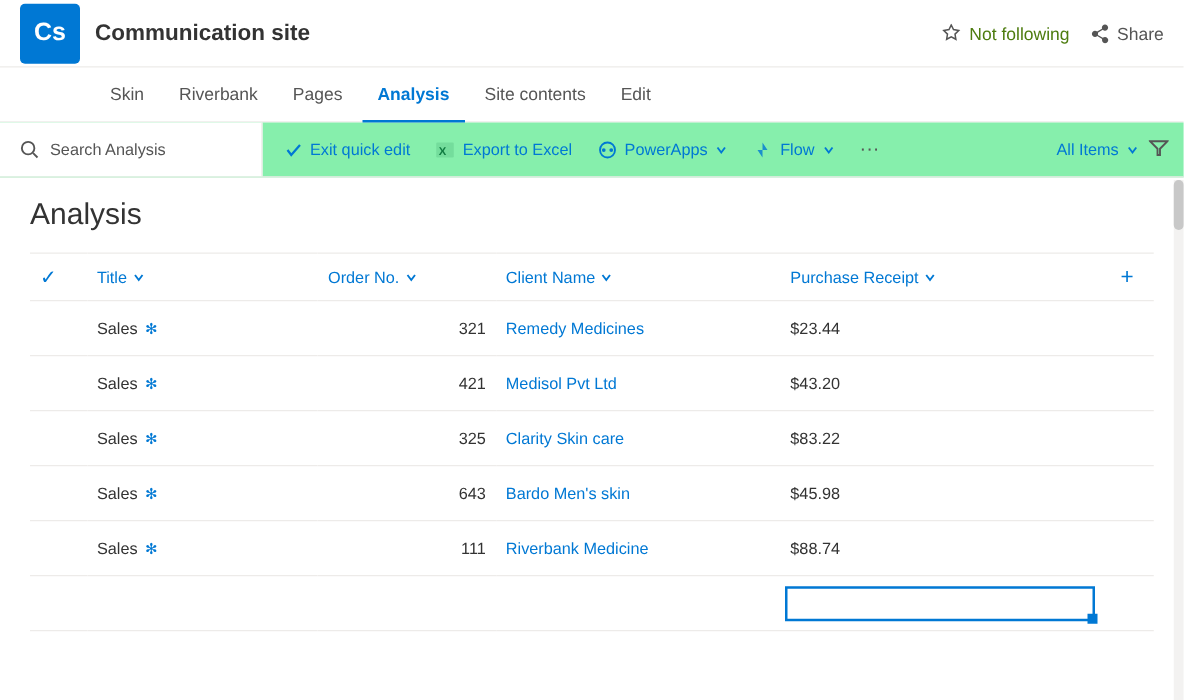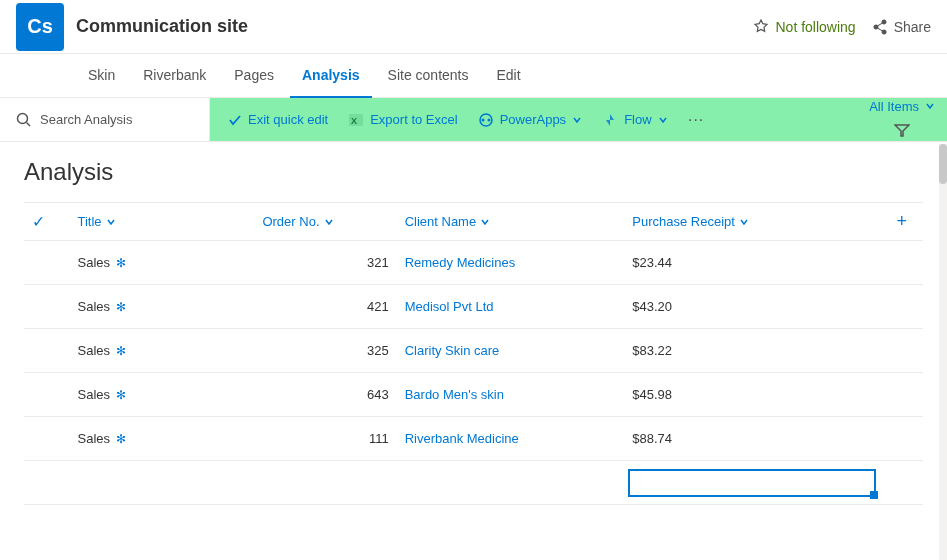--- a/index.html
+++ b/index.html
@@ -20,21 +20,21 @@
     .nav-item.active { color: #0078d4; border-bottom: 2px solid #0078d4; font-weight: 600; }
 
     
     .toolbar { display: flex; align-items: center; padding: 0 0 0 0; height: 44px; border-bottom: 1px solid #edebe9; background: #86efac; }
     .toolbar-search { display: flex; align-items: center; gap: 8px; padding: 0 16px; width: 210px; border-right: 1px solid #edebe9; height: 100%; background: #fff; color: #555; }
     .toolbar-search svg { color: #555; }
     .toolbar-actions { display: flex; align-items: center; gap: 0; flex: 1; padding: 0 8px; }
     .toolbar-btn { display: flex; align-items: center; gap: 6px; padding: 0 10px; height: 44px; color: #0078d4; font-size: 13px; cursor: pointer; white-space: nowrap; }
     .toolbar-btn svg { color: #0078d4; }
     .toolbar-more { display: flex; align-items: center; gap: 4px; padding: 0 10px; height: 44px; color: #555; font-size: 16px; cursor: pointer; }
-    .toolbar-right { display: flex; align-items: center; gap: 8px; padding: 0 12px; margin-left: auto; flex-direction: column; }
+    .toolbar-right { display: flex; align-items: center; gap: 8px; padding: 0 12px; margin-left: auto; }
     .all-items-btn { display: flex; align-items: center; gap: 6px; color: #0078d4; font-size: 13px; cursor: pointer; }
     .filter-icon { color: #555; cursor: pointer; }
 
     
     .content { padding: 16px 24px; overflow: auto; height: calc(560px - 56px - 44px - 44px); }
     .page-title { font-size: 24px; font-weight: 300; color: #333; margin-bottom: 16px; }
 
     
     .list-table { width: 100%; border-collapse: collapse; }
     .list-table th { border-bottom: 1px solid #edebe9; border-top: 1px solid #edebe9; padding: 8px 8px; font-weight: 400; color: #0078d4; font-size: 13px; text-align: left; white-space: nowrap; }

